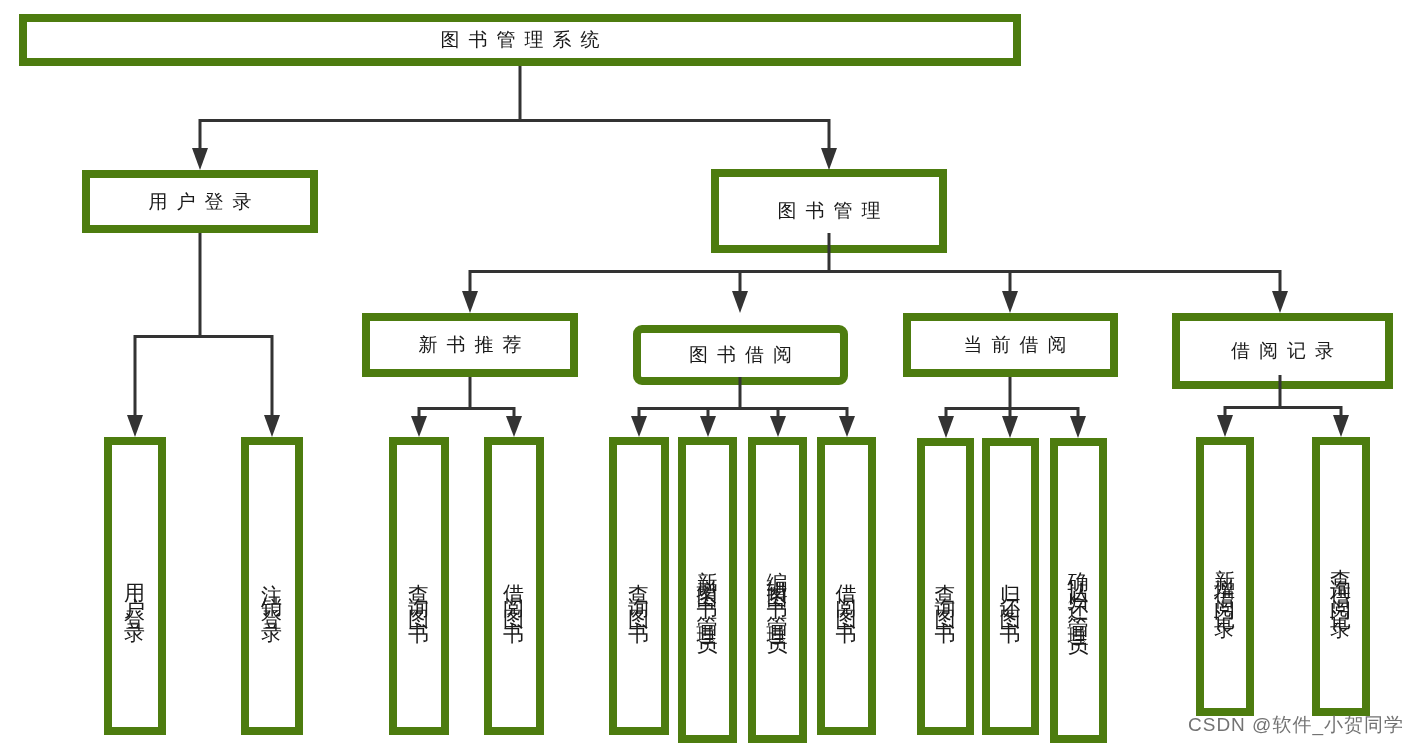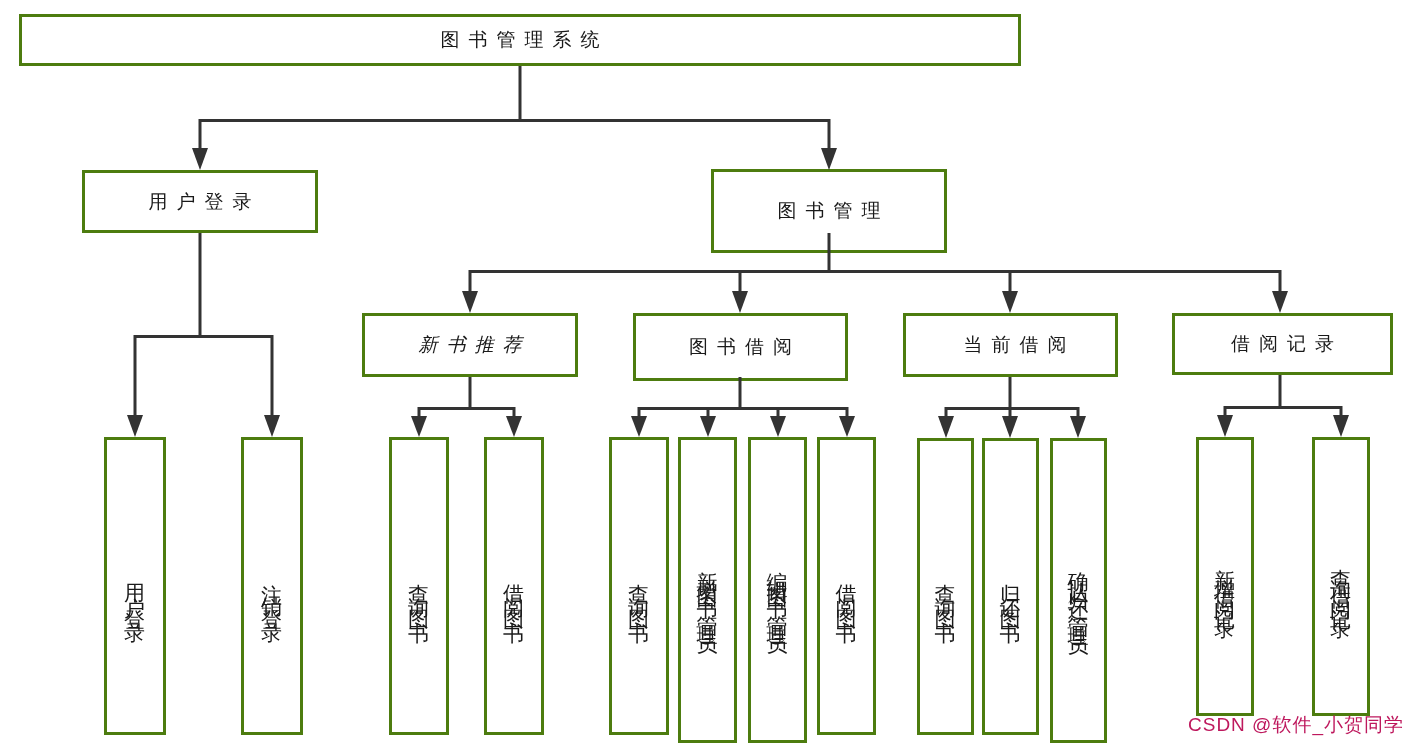--- a/index.html
+++ b/index.html
@@ -8,21 +8,21 @@
     width: 1405px;
     height: 747px;
     background: #ffffff;
     font-family: "Liberation Sans", "DejaVu Sans", sans-serif;
     color: #1a1a1a;
     overflow: hidden;
   }
   .box {
     position: absolute;
     box-sizing: border-box;
-    border: 3px solid #4d7c0f;
+    border: 8px solid #4d7c0f;
     background: #ffffff;
     display: flex;
     align-items: center;
     justify-content: center;
   }
   .hlabel {
     font-size: 19px;
     letter-spacing: 9px;
     margin-right: -9px; 
     white-space: nowrap;
@@ -36,24 +36,24 @@
     color: #1a1a1a;
   }
   .sp4 .vlabel { letter-spacing: 13px; margin-bottom: -13px; }
   .sp6 .vlabel { letter-spacing: 10px; margin-bottom: -10px; }
   .sp9 .vlabel { letter-spacing: 9px;  margin-bottom: -9px; }
 
   
   .n-root   { left: 19px;   top: 14px;  width: 1002px; height: 52px; }
   .n-login  { left: 82px;   top: 170px; width: 236px;  height: 63px; }
   .n-mgmt   { left: 711px;  top: 169px; width: 236px;  height: 84px; }
-  .n-rec    { left: 362px;  top: 313px; width: 216px;  height: 64px; font-style: italic; }
-  .n-borrow { left: 633px;  top: 313px; width: 215px;  height: 68px; }
+  .n-rec    { left: 362px;  top: 313px; width: 216px;  height: 64px; }
+  .n-borrow { left: 633px;  top: 325px; width: 215px;  height: 60px; border-radius: 9px; }
   .n-cur    { left: 903px;  top: 313px; width: 215px;  height: 64px; padding-left: 9px; }
-  .n-hist   { left: 1172px; top: 313px; width: 221px;  height: 62px; text-align: center; }
+  .n-hist   { left: 1172px; top: 313px; width: 221px;  height: 76px; text-align: center; }
 
   .l-g1a { left: 104px;  top: 437px; width: 62px; height: 298px; }
   .l-g1b { left: 241px;  top: 437px; width: 62px; height: 298px; }
   .l-g2a { left: 389px;  top: 437px; width: 60px; height: 298px; }
   .l-g2b { left: 484px;  top: 437px; width: 60px; height: 298px; }
   .l-g3a { left: 609px;  top: 437px; width: 60px; height: 298px; }
   .l-g3b { left: 678px;  top: 437px; width: 59px; height: 306px; }
   .l-g3c { left: 748px;  top: 437px; width: 59px; height: 306px; }
   .l-g3d { left: 817px;  top: 437px; width: 59px; height: 298px; }
   .l-g4a { left: 917px;  top: 438px; width: 57px; height: 297px; }
@@ -66,21 +66,21 @@
     position: absolute;
     left: 0; top: 0;
     pointer-events: none;
   }
   .watermark {
     position: absolute;
     left: 1188px;
     top: 712px;
     font-size: 19px;
     letter-spacing: 1px;
-    color: #be185d;
+    color: #737373;
     white-space: nowrap;
     z-index: 20;
   }
 </style>
 </head>
 <body>
 
 <div id="canvas">
 
   <div class="box n-root">

